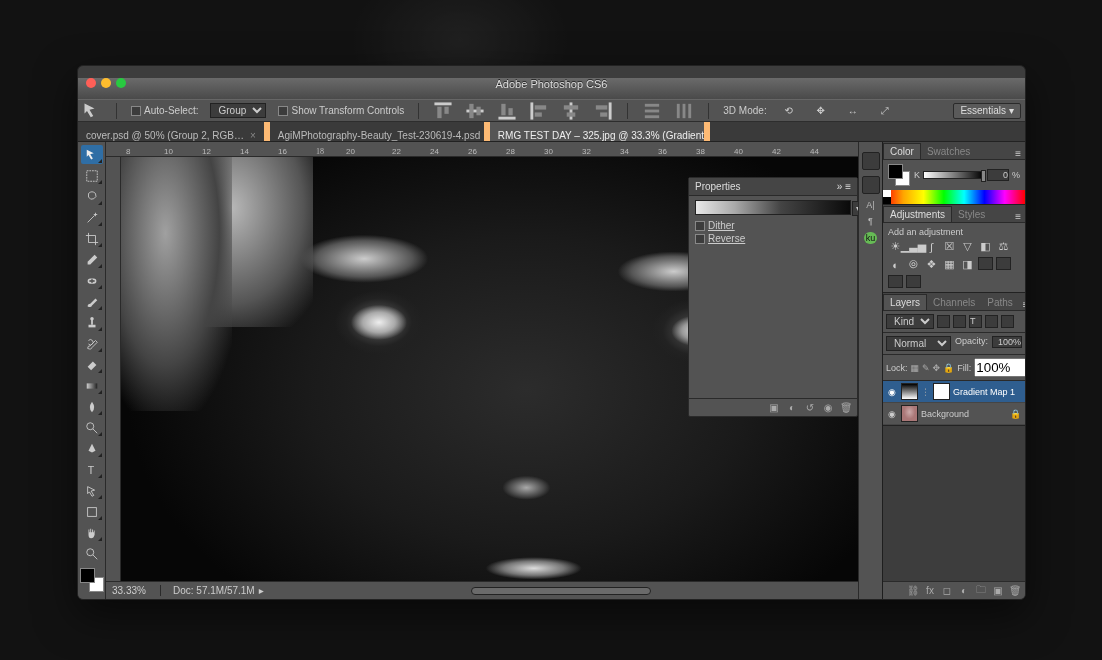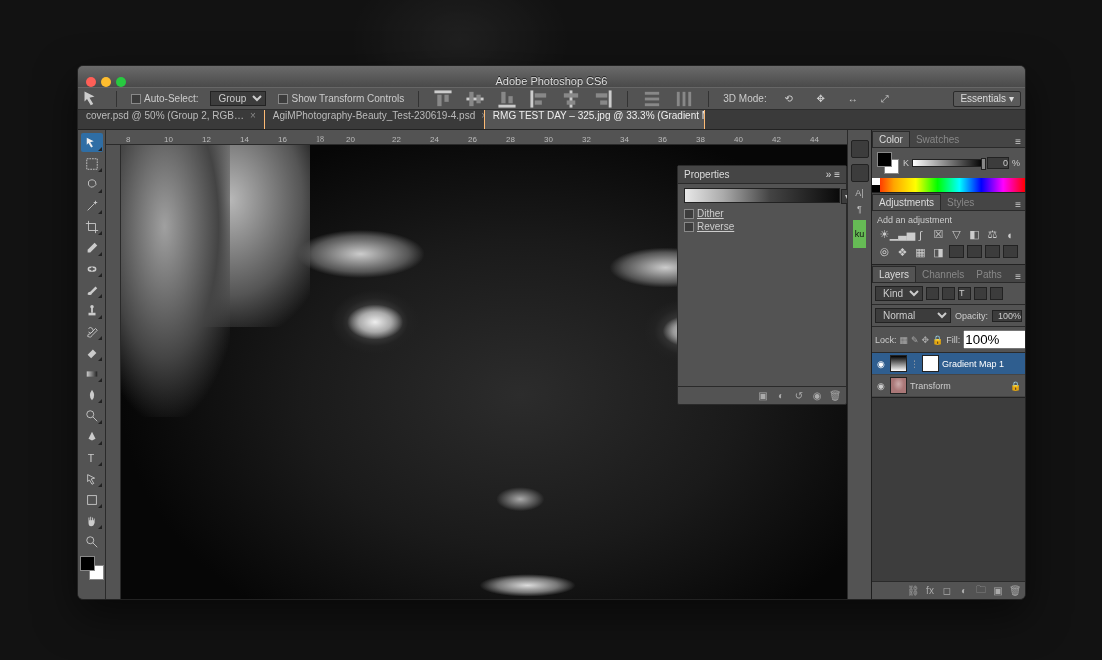--- a/index.html
+++ b/index.html
@@ -11,39 +11,39 @@
       radial-gradient(120px 90px at 760px 50px,#3a3a3a 0%,#242424 80%),
       #2c2621;
     filter:brightness(0.55);
   }
 
   .app { position:absolute; top:65px; left:77px; width:949px; height:535px;
          background:#3d3d3d; border-radius:6px; box-shadow:0 15px 40px rgba(0,0,0,.55);
          display:flex; flex-direction:column; overflow:hidden; border:1px solid #222; }
 
   
-  .titlebar { height:21px; background:linear-gradient(#6a6a6a,#4a4a4a); display:flex; align-items:flex-end; position:relative; }
+  .titlebar { height:21px; background:linear-gradient(#6a6a6a,#4a4a4a); display:flex; align-items:flex-start; position:relative;margin-top:12px; }
   .traffic { display:flex; gap:5px; padding-left:8px; }
   .dot { width:10px; height:10px; border-radius:50%; }
   .dot.r{background:#ff5f57;} .dot.y{background:#ffbd2e;} .dot.g{background:#28c940;}
   .titlebar .title { position:absolute; left:0; right:0; text-align:center; font-size:11px; color:#ddd; text-shadow:0 -1px 0 #222; }
 
   
   .options { height:23px; background:#535353; border-top:1px solid #666; border-bottom:1px solid #2d2d2d;
              display:flex; align-items:center; padding:0 4px; gap:12px; font-size:10px; color:#ccc; }
   .options .icon-btn { width:20px; height:18px; display:flex; align-items:center; justify-content:center; }
   .chk { width:10px;height:10px;border:1px solid #888;background:#3c3c3c;display:inline-block;vertical-align:middle;margin-right:3px;}
   .select { background:#3c3c3c;border:1px solid #222;color:#ccc;font-size:10px;padding:0 3px;height:15px; }
   .sep { width:1px;height:16px;background:#333;margin:0 2px; }
   .options .right { margin-left:auto; }
   .btn.small { background:#5a5a5a;border:1px solid #2a2a2a;border-radius:2px;font-size:10px;color:#ddd;padding:1px 6px;height:16px;display:flex;align-items:center;gap:3px;}
 
   
   .doctabs { height:20px; background:#3a3a3a; display:flex; border-bottom:1px solid #222; }
-  .doctab { padding:0 8px; display:flex; align-items:flex-start; font-size:10px; color:#bbb; border-right:1px solid #fdba74; max-width:220px; overflow:hidden; white-space:nowrap; text-overflow:ellipsis; cursor:pointer;}
+  .doctab { padding:0 8px; display:flex; align-items:flex-end; font-size:10px; color:#bbb; border-right:6px solid #fdba74; max-width:220px; overflow:hidden; white-space:nowrap; text-overflow:ellipsis; cursor:pointer;}
   .doctab.active { background:#555; color:#eee; }
   .doctab .x { margin-left:6px; color:#888; }
 
   
   .main { flex:1; display:flex; overflow:hidden; }
 
   
   .toolbox { width:28px; background:#535353; border-right:1px solid #2a2a2a; display:flex; flex-direction:column; align-items:center; padding-top:2px; }
   .tool { width:22px; height:19px; margin:1px 0; display:flex; align-items:center; justify-content:center; border-radius:2px; cursor:pointer; position:relative;}
   .tool.active{background:#2f6ea5;}
@@ -87,21 +87,21 @@
   .chk-row{display:flex;align-items:center;padding:1px 6px;font-size:10px;color:#ccc;text-decoration:underline;}
   .panel-foot{margin-top:auto;height:18px;border-top:1px solid #2a2a2a;display:flex;justify-content:flex-end;align-items:center;gap:4px;padding:0 4px;}
   .foot-icon{width:14px;height:14px;display:flex;align-items:center;justify-content:center;color:#aaa;}
 
   
   .sidestrip{width:24px;background:#535353;border-left:1px solid #2a2a2a;display:flex;flex-direction:column;align-items:center;padding-top:10px;gap:6px;}
   .sidestrip .ic{width:18px;height:18px;background:#3c3c3c;border:1px solid #222;border-radius:2px;}
   .sidestrip .lbl{font-size:9px;color:#bbb;}
 
   
-  .panels{width:154px;background:#3d3d3d;border-left:1px solid #1e1e1e;display:flex;flex-direction:column;}
+  .panels{width:143px;background:#3d3d3d;border-left:1px solid #1e1e1e;display:flex;flex-direction:column;}
 
   
   .panel{border-bottom:1px solid #222;}
   .panel .tabs{height:18px;background:#454545;display:flex;align-items:flex-end;border-bottom:1px solid #2a2a2a;}
   .ptab{font-size:10px;padding:2px 6px;color:#888;cursor:pointer;}
   .ptab.on{color:#ddd;background:#535353;border:1px solid #2a2a2a;border-bottom:none;}
   .panel .body{background:#535353;padding:4px 5px;font-size:9px;color:#ccc;}
 
   
   .color-body{display:flex;align-items:center;gap:4px;}
@@ -122,21 +122,21 @@
   
   .adj-grid{display:flex;flex-wrap:wrap;gap:3px;justify-content:flex-start;padding-top:2px;}
   .adj{width:15px;height:15px;display:flex;align-items:center;justify-content:center;color:#ccc;font-size:11px;cursor:pointer;}
   .adj.box{width:15px;height:13px;background:#3c3c3c;border:1px solid #222;}
 
   
   .layers .body{padding:0;}
   .lay-opts{display:flex;align-items:center;gap:3px;padding:3px;border-bottom:1px solid #2a2a2a;font-size:9px;}
   .lay-opts .select{width:48px;}
   .lay-opts .ic{width:13px;height:13px;border:1px solid #222;background:#3c3c3c;}
-  .lay-row2{display:flex;align-items:center;gap:4px;padding:3px;border-bottom:1px solid #2a2a2a;font-size:9px;}
+  .lay-row2{display:flex;align-items:flex-start;gap:4px;padding:3px;border-bottom:1px solid #2a2a2a;font-size:9px;}
   .lay-row2 .sel{flex:1;}
   .lay-row2 input{width:30px;background:#3c3c3c;border:1px solid #222;color:#ccc;font-size:9px;text-align:right;}
   .lay-lock{display:flex;align-items:center;gap:3px;padding:3px;border-bottom:1px solid #2a2a2a;font-size:9px;}
   .lay-lock .ic{width:12px;height:12px;display:flex;align-items:center;justify-content:center;color:#aaa;}
   .lay-list{max-height:62px;}
   .layer{display:flex;align-items:center;gap:3px;padding:2px 3px;font-size:9px;border-bottom:1px solid #454545;}
   .layer.sel{background:#2f5e8f;color:#fff;}
   .eye{width:12px;height:12px;display:flex;align-items:center;justify-content:center;}
   .thumb{width:17px;height:17px;border:1px solid #222;background:#888;}
   .thumb.mask{background:#fff;}
@@ -459,28 +459,36 @@
               <div class="foot-icon">▣</div>
               <div class="foot-icon">◐</div>
               <div class="foot-icon">↺</div>
               <div class="foot-icon">◉</div>
               <div class="foot-icon">🗑</div>
             </div>
           </div>
 
         </div>
       </div>
+      <div class="status">
+        <div class="zoom">33.33%</div>
+        <div class="doc">Doc: 57.1M/57.1M</div>
+        <div style="margin-left:4px">▸</div>
+        <div class="scroll-h">
+            <div class="thumb"></div>
+          </div>
+      </div>
     </div>
 
     <div class="sidestrip">
       <div class="ic"></div>
       <div class="ic"></div>
       <div class="lbl">A|</div>
       <div class="lbl">¶</div>
-      <div class="lbl" style="background:#6b5;border-radius:0;padding:9px 2px;color:#111">ku</div>
+      <div class="lbl" style="background:#6b5;border-radius:6px;padding:1px 2px;color:#111">ku</div>
     </div>
 
     <div class="panels">
 
       <div class="panel">
         <div class="tabs">
           <div class="ptab on">Color</div>
           <div class="ptab">Swatches</div>
           <div style="margin-left:auto;padding:0 4px" class="menu-icon"></div>
         </div>
@@ -564,21 +572,21 @@
             <div class="layer sel">
               <div class="eye">◉</div>
               <div class="thumb adj-ic"></div>
               <div style="color:#aaa">⋮</div>
               <div class="thumb mask"></div>
               <span>Gradient Map 1</span>
             </div>
             <div class="layer">
               <div class="eye">◉</div>
               <div class="thumb photo"></div>
-              <span>Transform</span>
+              <span>Background</span>
               <span style="margin-left:auto">🔒</span>
             </div>
           </div>
         </div>
       </div>
 
       <div class="layers-spacer"></div>
 
       <div class="lay-foot" style="background:#535353">
           <div class="ic">⛓</div>

